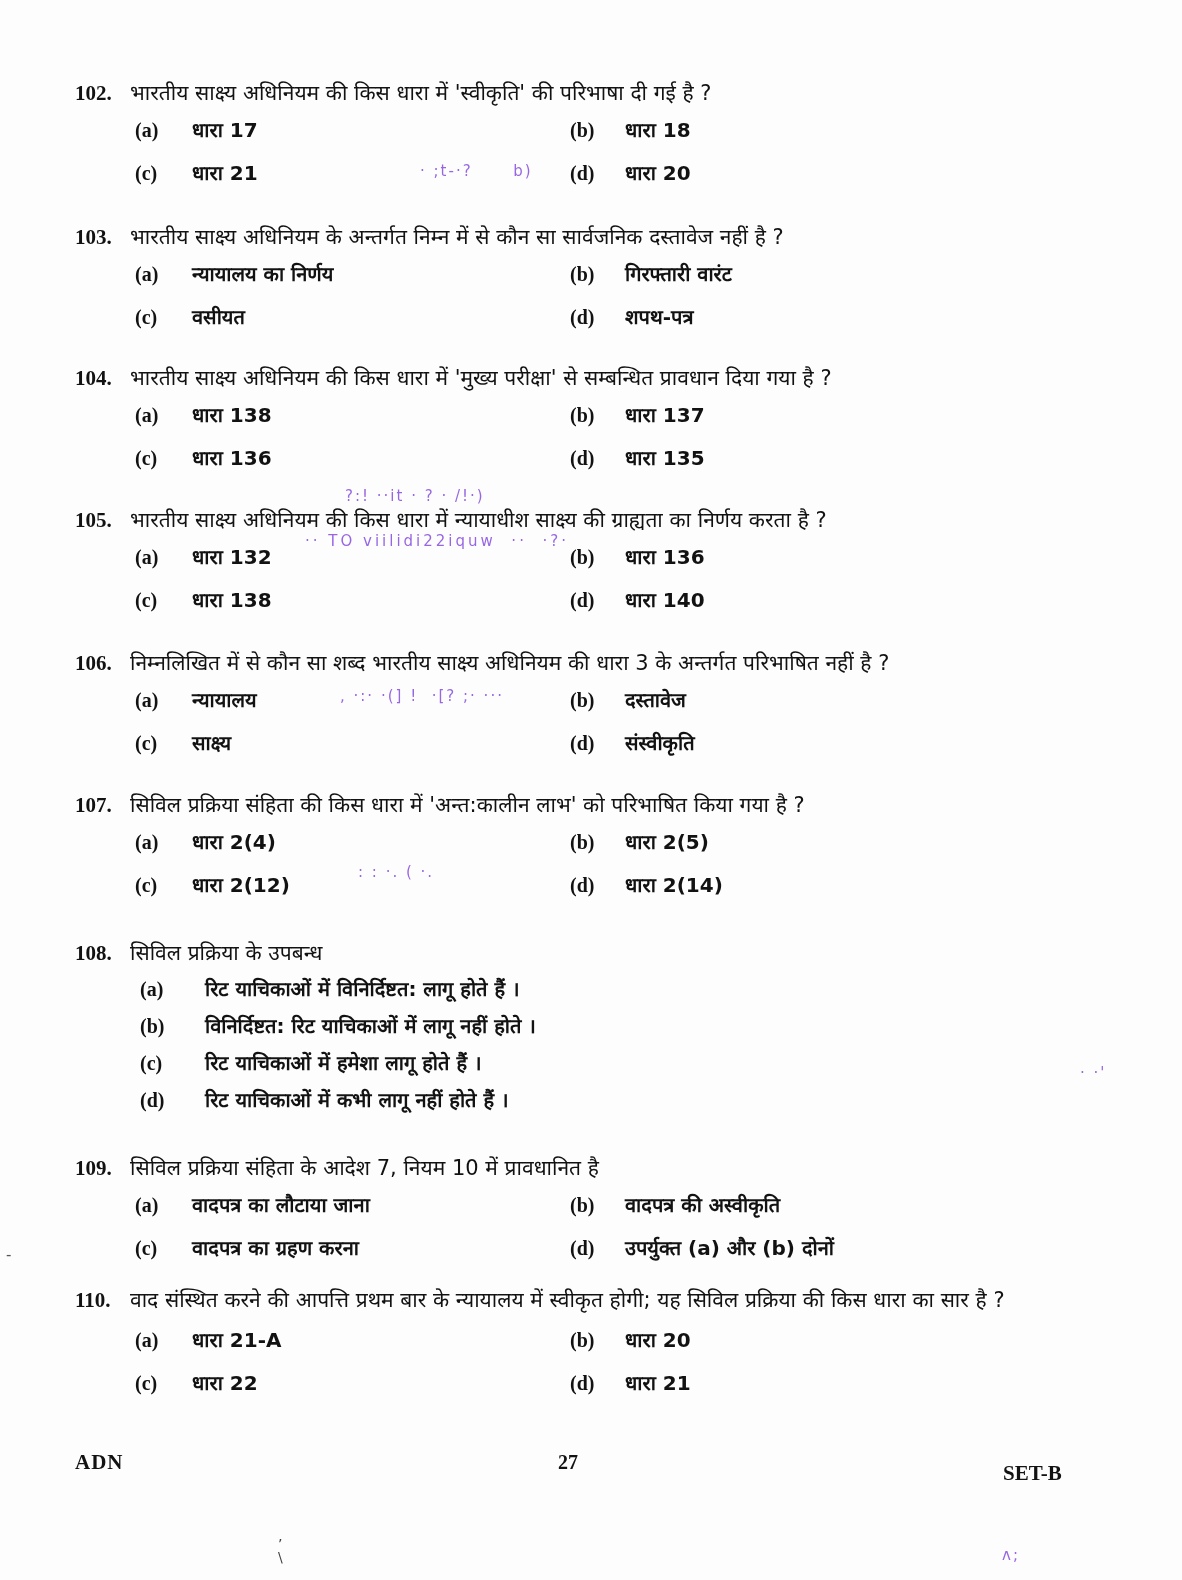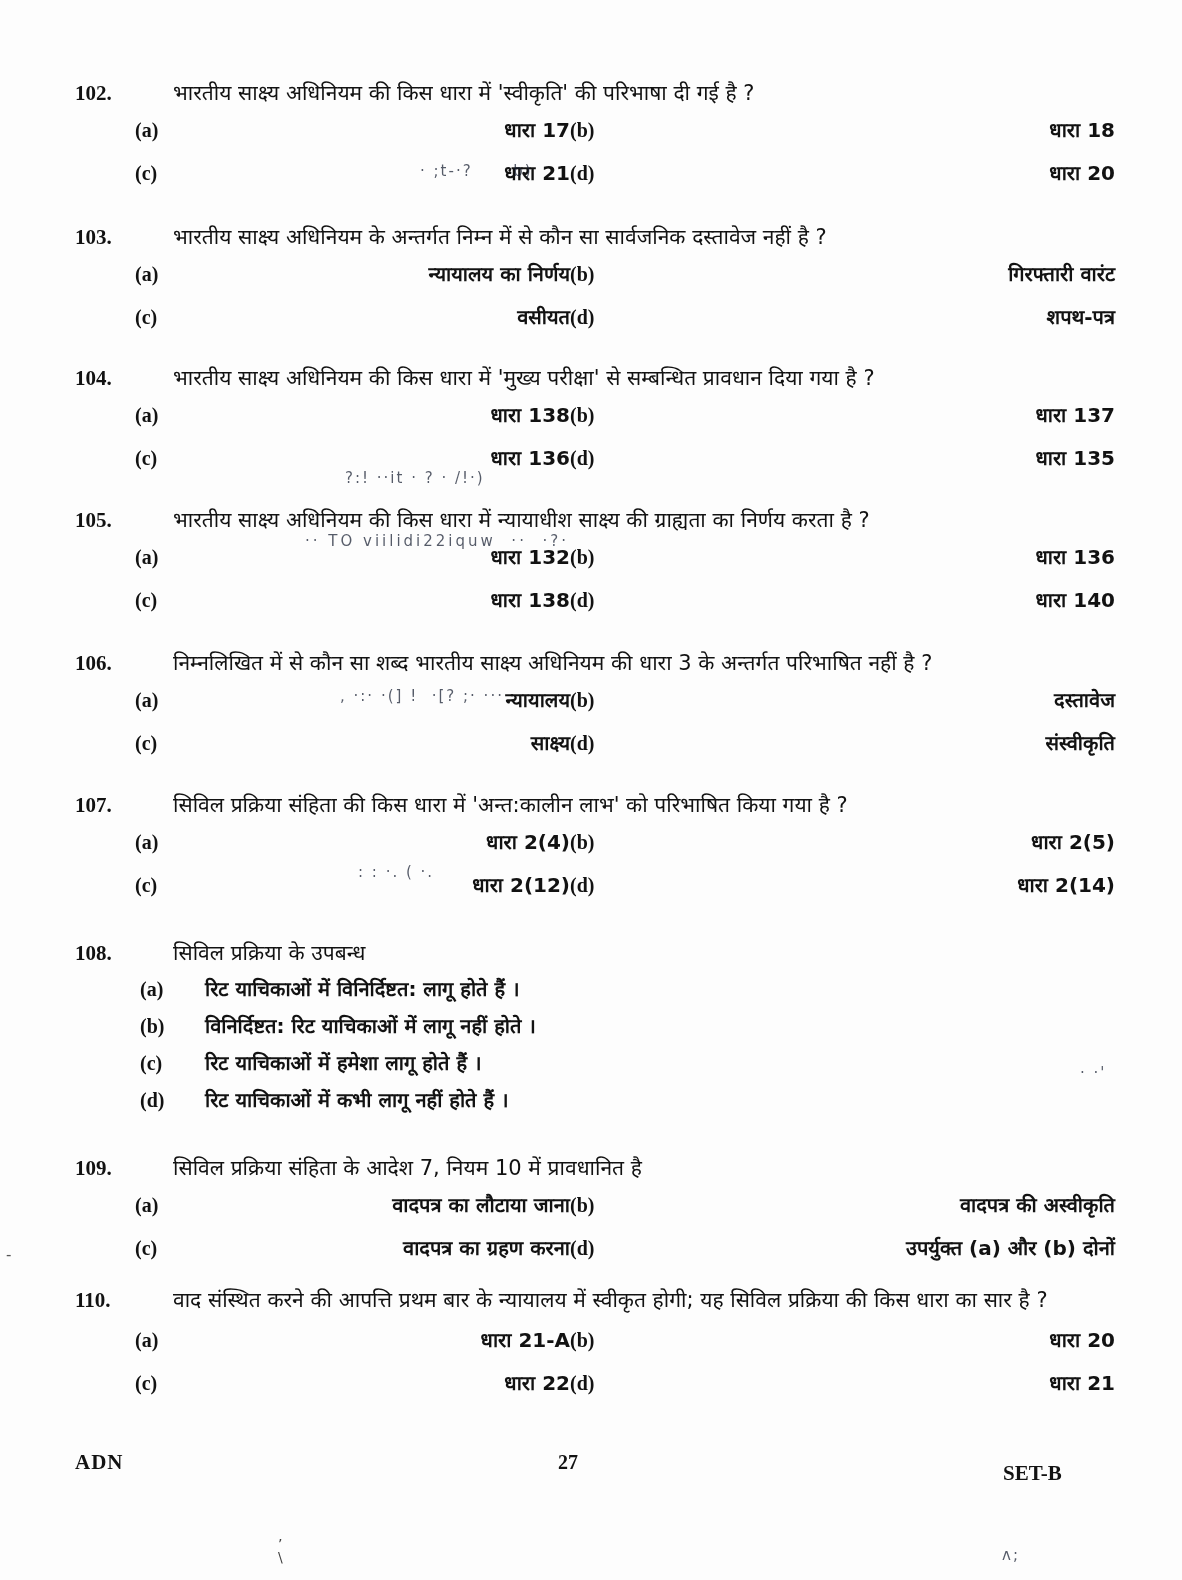--- a/index.html
+++ b/index.html
@@ -1,51 +1,51 @@
 <!DOCTYPE html>
 <html lang="hi"><head>
 <meta charset="utf-8">
 <style>
   html,body{margin:0;padding:0;}
   body{
     width:1182px;height:1580px;position:relative;background:#fdfdfd;
     font-family:"DejaVu Sans",sans-serif;color:#121212;overflow:hidden;
   }
   .q{position:absolute;left:75px;width:1040px;}
-  .qhead{display:flex;align-items:flex-start;gap:43px;}
+  .qhead{display:flex;align-items:flex-start;}
   .qnum{
     font-family:"Liberation Serif",serif;font-weight:700;font-size:21px;
     flex:0 0 55px;line-height:31px;
   }
   .qtext{font-weight:400;font-size:21px;line-height:31px;}
   
   .opts2{
     display:grid;grid-template-columns:57px 378px 55px 1fr;
     margin-left:60px;margin-top:9px;row-gap:19px;
   }
   
   .opts1{margin-left:65px;margin-top:8px;}
   .opt-row{display:flex;margin-bottom:13px;}
   .opt-row .olabel{flex:0 0 65px;}
   .olabel{
     font-family:"Liberation Serif",serif;font-weight:700;font-size:20px;line-height:24px;
   }
-  .otext{font-weight:700;font-size:20px;line-height:24px;text-align:right;}
+  .otext{font-weight:700;font-size:20px;line-height:24px;}
   
   .footer span{position:absolute;font-family:"Liberation Serif",serif;font-weight:700;}
   .footer-left{left:75px;top:1450px;font-size:21px;letter-spacing:1px;}
   .footer-center{left:558px;top:1451px;font-size:20px;text-align:right;}
   .footer-right{left:1003px;top:1448px;font-size:21px;margin-top:13px;}
   
   .art{
-    position:absolute;color:#0f172a;opacity:.7;filter:blur(.5px);
+    position:absolute;color:#6d28d9;opacity:.7;filter:blur(.5px);
     font-size:15px;letter-spacing:2px;white-space:pre;
   }
   .a1{left:420px;top:162px;}
-  .a2{left:345px;top:469px;}
+  .a2{left:345px;top:487px;}
   .a3{left:305px;top:532px;letter-spacing:3px;}
   .a4{left:340px;top:687px;}
   .a5{left:358px;top:863px;}
   .a6{left:1080px;top:1064px;}
   .a7{left:6px;top:1246px;color:#444;opacity:.9;filter:none;}
   .a8{left:278px;top:1538px;color:#333;opacity:.95;filter:none;font-size:14px;line-height:13px;}
   .a9{left:1002px;top:1546px;}
 </style>
 </head>
 <body>

